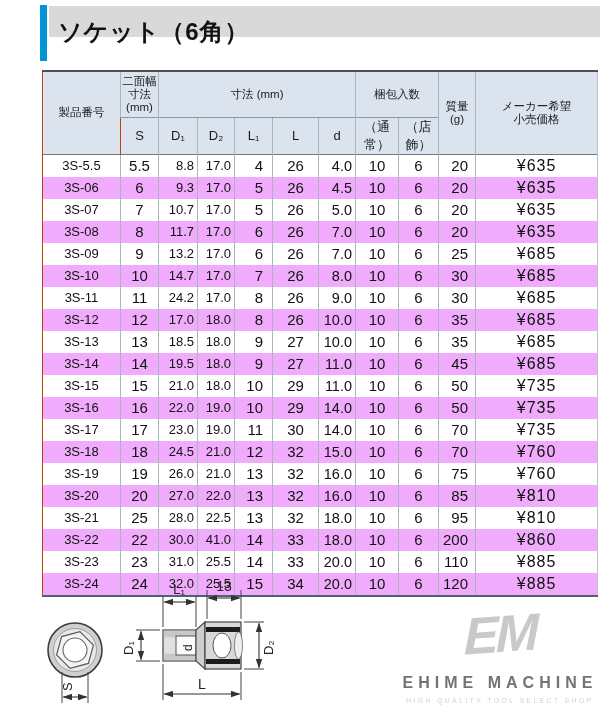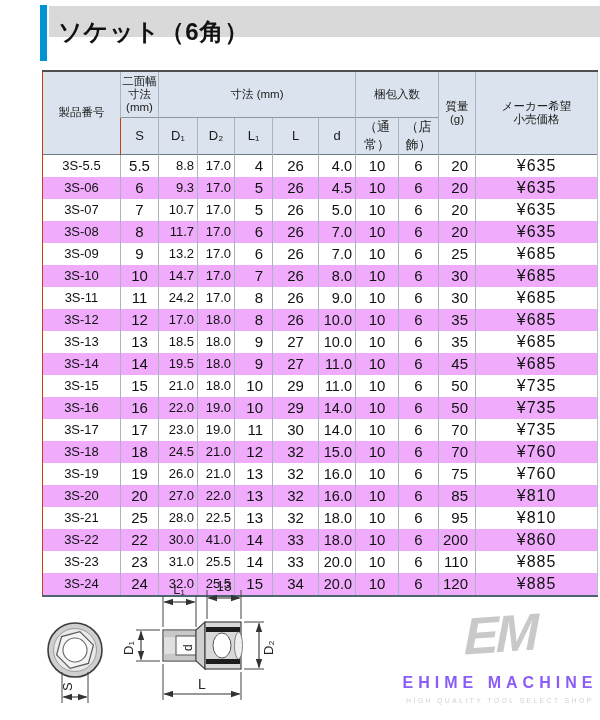--- a/index.html
+++ b/index.html
@@ -34,21 +34,21 @@
   td.c-price { font-weight:bold; font-size:16px; letter-spacing:1px; }
   
   .diagram { position:absolute; left:0; top:580px; width:600px; height:140px; }
   
   .brand { position:absolute; left:400px; top:598px; width:200px; height:120px; text-align:center; color:#c7c7c7; }
   .brand .mark { height:72px; display:flex; align-items:center; justify-content:center; }
   .brand .mark span {
     font-size:52px; font-weight:bold; font-style:italic; letter-spacing:-3px; color:#c9c9c9;
     transform:skewY(-4deg); display:inline-block; line-height:1;
   }
-  .brand .name { font-size:16px; font-weight:bold; letter-spacing:5px; color:#8b5cf6; margin-top:4px; white-space:nowrap; }
+  .brand .name { font-size:16px; font-weight:bold; letter-spacing:5px; color:#737373; margin-top:4px; white-space:nowrap; }
   .brand .tagline { font-size:6.5px; letter-spacing:2.6px; color:#cfcfcf; margin-top:5px; white-space:nowrap; }
 </style>
 </head>
 <body>
 
 <div class="page">
 
   <div class="accent-bar"></div>
   <div class="title-band">
     <span class="title">ソケット（6角）</span>

